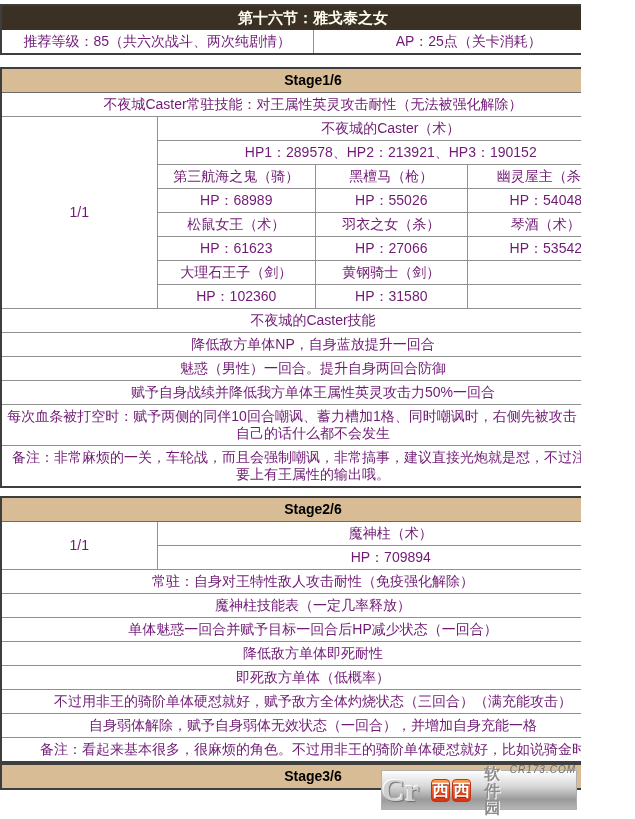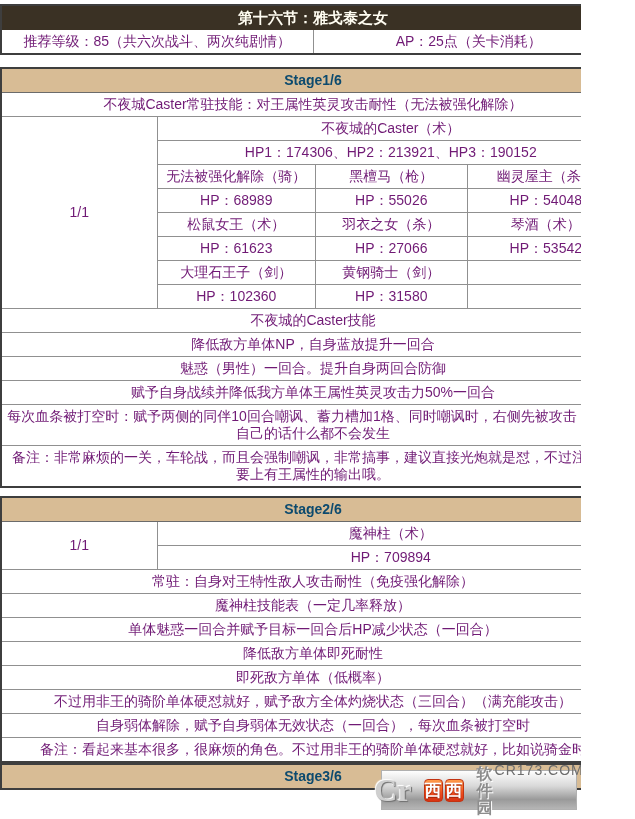--- a/index.html
+++ b/index.html
@@ -35,21 +35,21 @@
 
   .dark-header {
     background:#3a3124;
     color:#fffdf2;
     font-weight:bold;
     font-size:15px;
     border-color:#3a3124;
   }
   .stage-header {
     background:#d8bc95;
-    color:#0c4a6e;
+    color:#000000;
     font-weight:bold;
     font-size:14px;
     border-color:#6b6b6b;
   }
   .battle-col { }
 
   
   .watermark {
     position:absolute;
     top:770px;
@@ -87,21 +87,22 @@
   .wm-right { display:flex; flex-direction:row; align-items:flex-start; margin-left:12px; }
   .wm-name {
     font-size:16px;
     font-weight:bold;
     color:#8d8d8d;
     text-shadow:1px 1px 0 #ffffff;
     letter-spacing:2px;
     line-height:17px;
   }
   .wm-domain {
-    font-size:14px;
+    font-size:10px;
+    font-style:italic;
     color:#6e6e6e;
     line-height:10px;
     letter-spacing:1px;
   }
 </style>
 </head>
 <body>
 
 <div class="page">
 
@@ -133,24 +134,24 @@
       <td colspan="4" class="stage-header">Stage1/6</td>
     </tr>
     <tr>
       <td colspan="4">不夜城Caster常驻技能：对王属性英灵攻击耐性（无法被强化解除）</td>
     </tr>
     <tr>
       <td rowspan="8" class="battle-col">1/1</td>
       <td colspan="3">不夜城的Caster（术）</td>
     </tr>
     <tr>
-      <td colspan="3">HP1：174306、HP2：213921、HP3：190152</td>
-    </tr>
-    <tr>
-      <td>无法被强化解除（骑）</td>
+      <td colspan="3">HP1：289578、HP2：213921、HP3：190152</td>
+    </tr>
+    <tr>
+      <td>第三航海之鬼（骑）</td>
       <td>黑檀马（枪）</td>
       <td>幽灵屋主（杀）</td>
     </tr>
     <tr>
       <td>HP：68989</td>
       <td>HP：55026</td>
       <td>HP：54048</td>
     </tr>
     <tr>
       <td>松鼠女王（术）</td>
@@ -221,21 +222,21 @@
     <tr>
       <td colspan="2">降低敌方单体即死耐性</td>
     </tr>
     <tr>
       <td colspan="2">即死敌方单体（低概率）</td>
     </tr>
     <tr>
       <td colspan="2">不过用非王的骑阶单体硬怼就好，赋予敌方全体灼烧状态（三回合）（满充能攻击）</td>
     </tr>
     <tr>
-      <td colspan="2">自身弱体解除，赋予自身弱体无效状态（一回合），每次血条被打空时</td>
+      <td colspan="2">自身弱体解除，赋予自身弱体无效状态（一回合），并增加自身充能一格</td>
     </tr>
     <tr>
       <td colspan="2">备注：看起来基本很多，很麻烦的角色。不过用非王的骑阶单体硬怼就好，比如说骑金时</td>
     </tr>
   </tbody>
     </table>
 
   <table class="stage3-table">
     <tbody>
         <tr>

